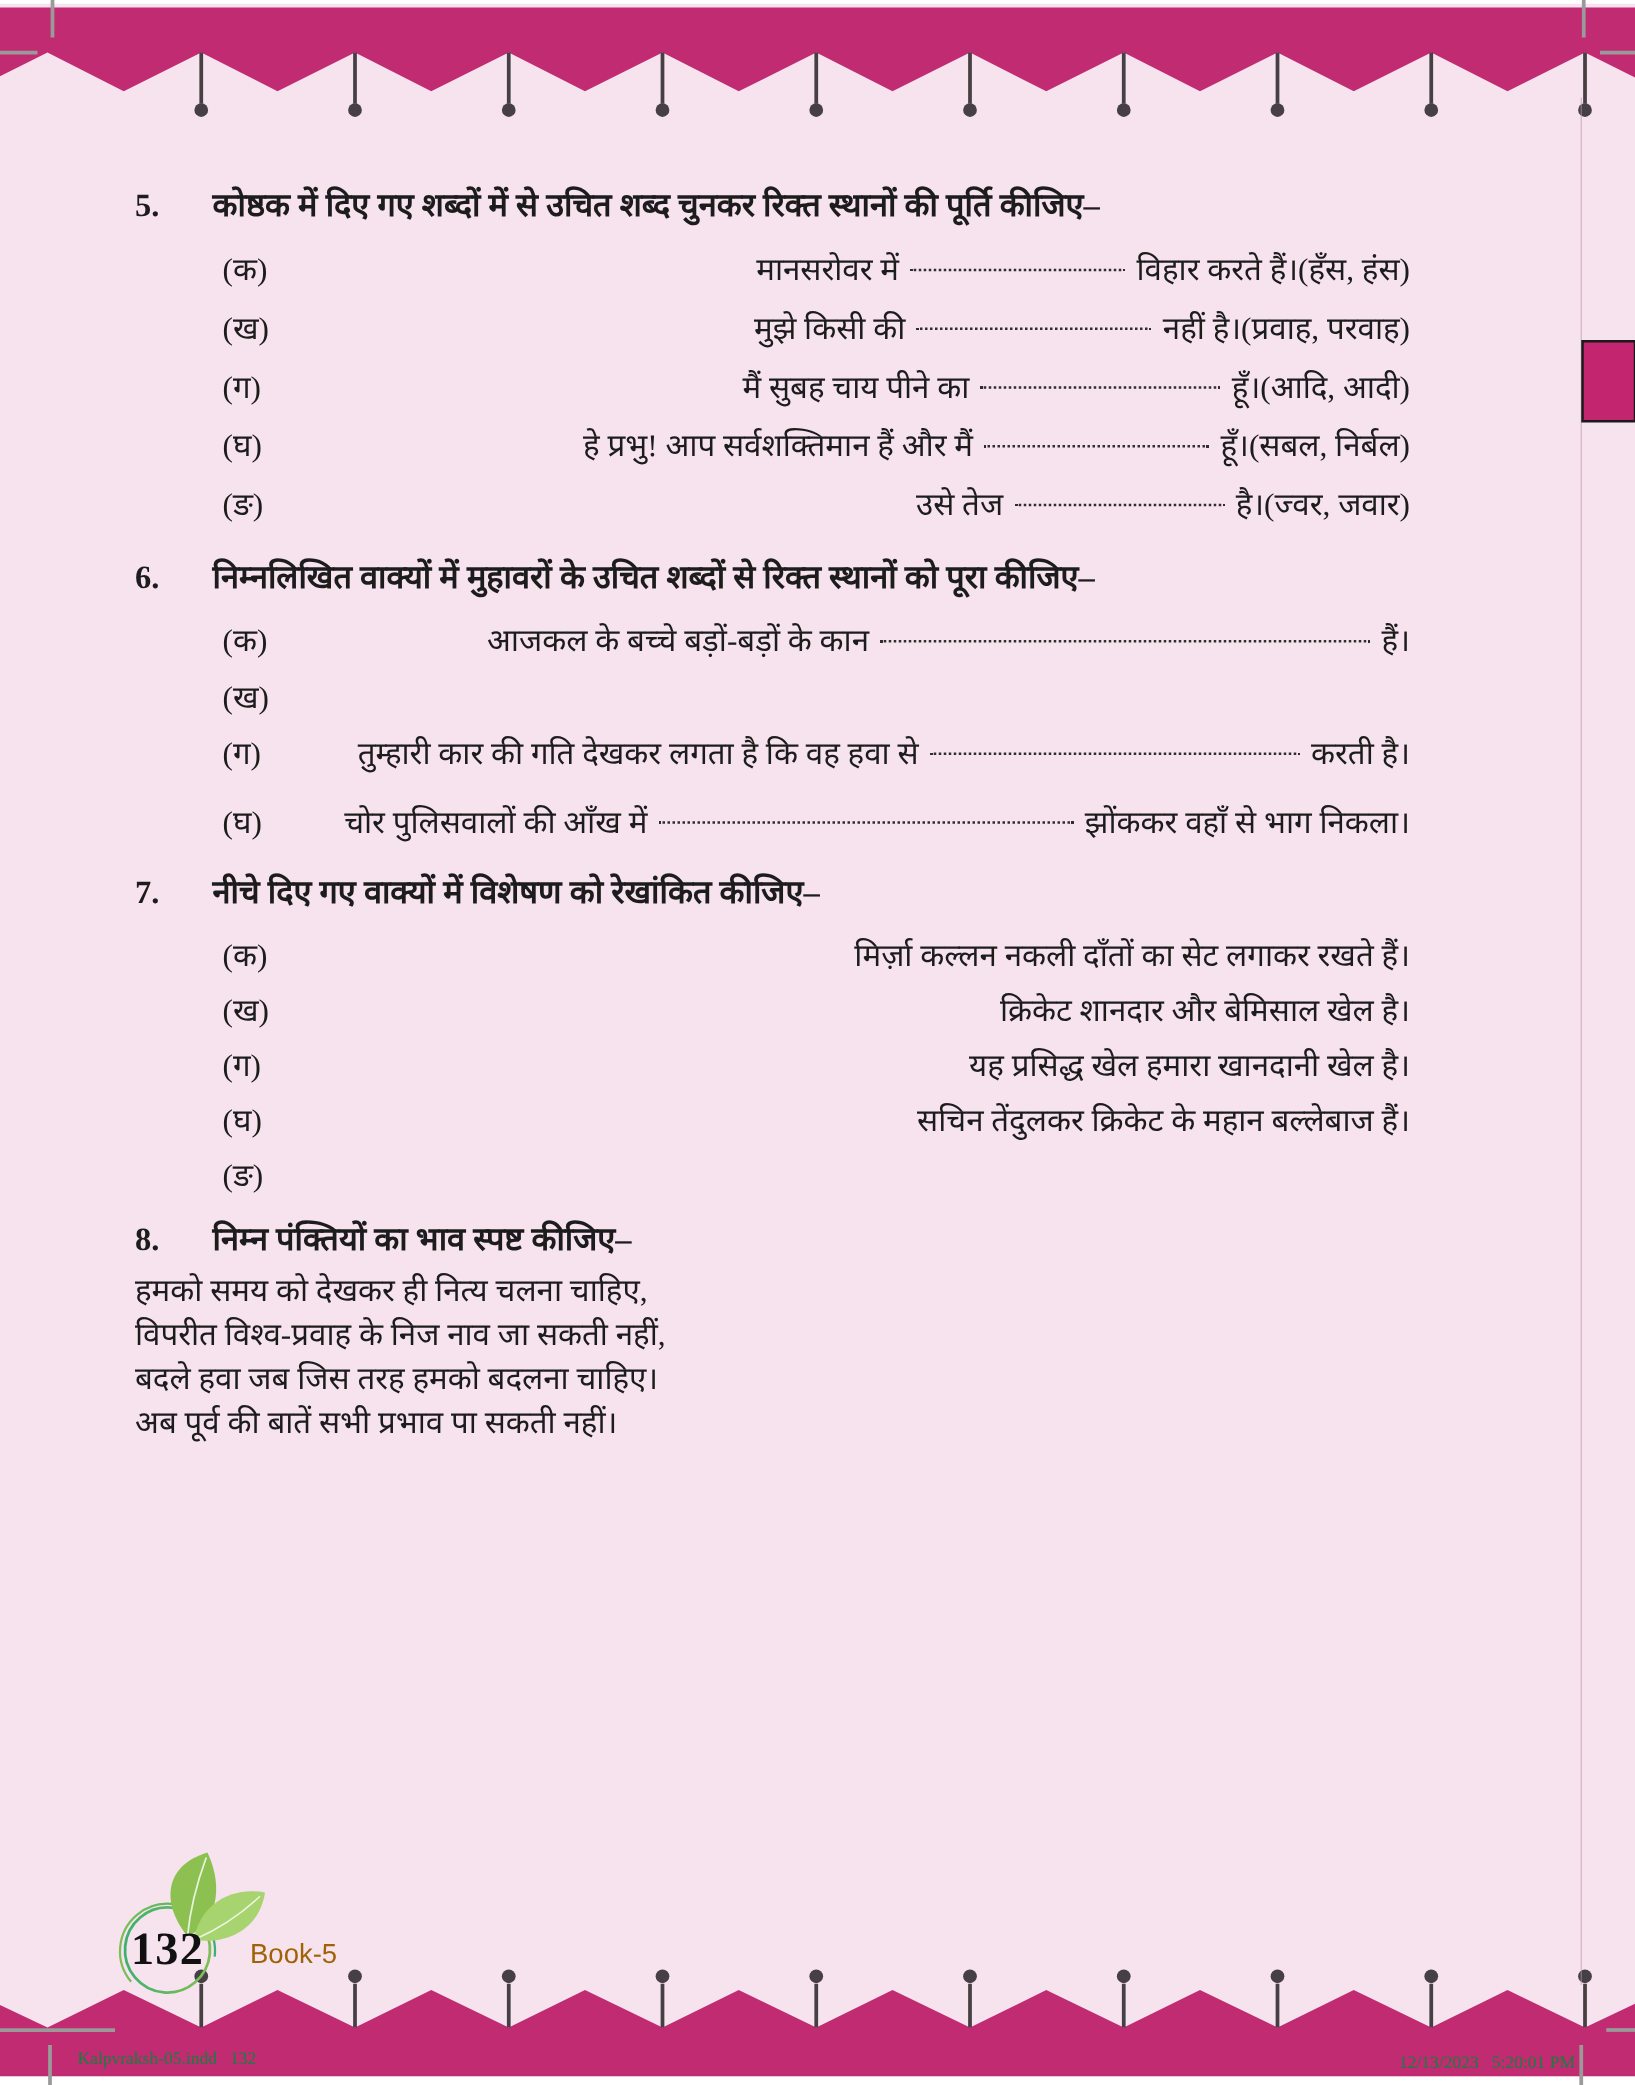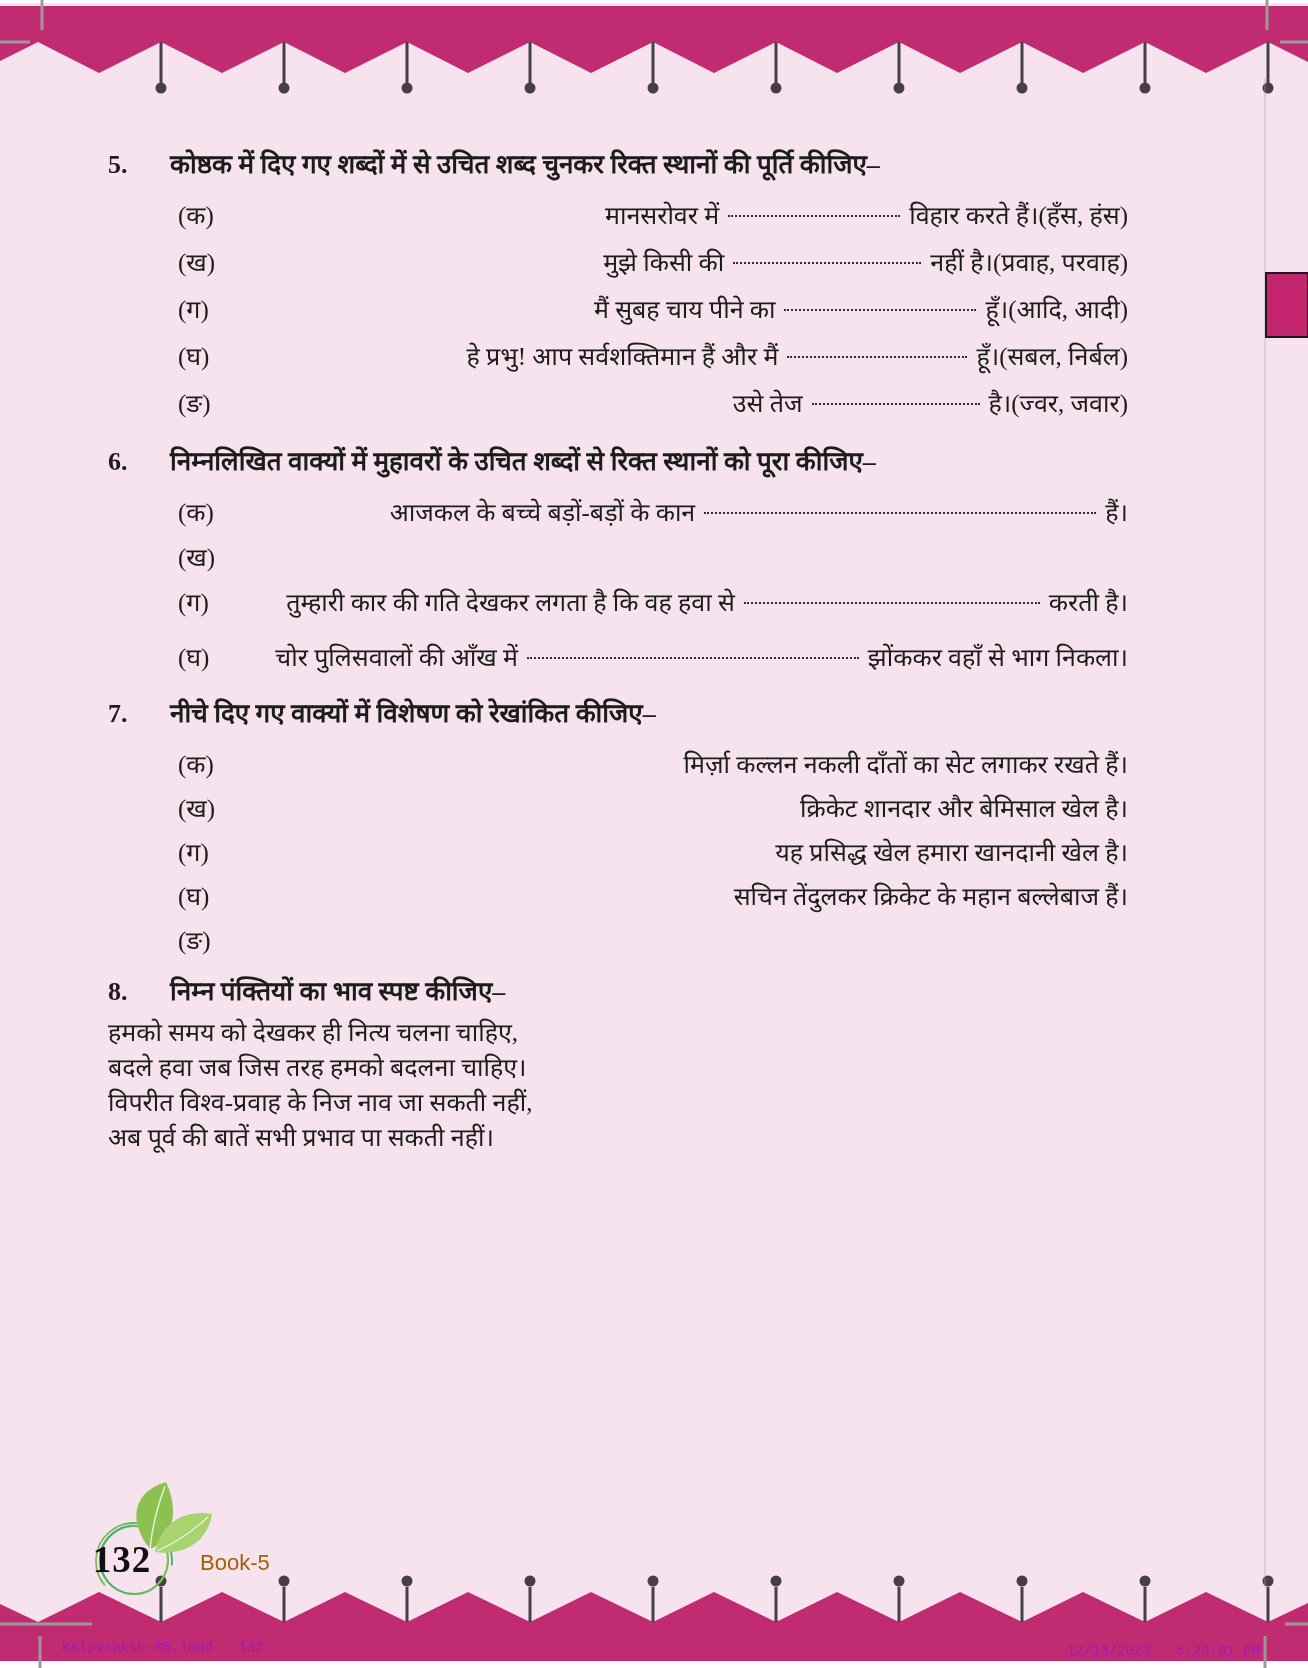--- a/index.html
+++ b/index.html
@@ -20,24 +20,24 @@
   .h45{height:45px}.h47{height:47px}
   .sp10{height:10px}.sp8{height:8px}.sp6{height:6px}
   .gap-top{margin-top:10px;}
   .poem-line{height:35px;font-size:25px;}
   .q8head{height:42px;}
   .q7row{height:44px;}
 
   
   #book-label{position:absolute;left:200px;top:1550px;font-family:"Liberation Sans",sans-serif;
               font-size:22px;color:#a16207;}
-  #page-num{position:absolute;left:88px;top:1538px;width:68px;text-align:center;
+  #page-num{position:absolute;left:100px;top:1538px;width:68px;text-align:center;
             font-size:37px;font-weight:bold;color:#111;letter-spacing:1px;}
-  .footer-txt{position:absolute;font-family:Liberation Mono, monospace;
-              font-size:14px;color:#a21caf;white-space:pre;}
+  .footer-txt{position:absolute;font-family:Liberation Serif, serif;
+              font-size:14px;color:#15803d;white-space:pre;}
   #footer-left{left:62px;top:1640px;}
   #footer-right{right:48px;top:1643px;}
 </style>
 </head>
 <body>
 
 <div id="page">
   <div id="pink-bg"></div>
 
   <svg id="deco" viewBox="0 0 1308 1668" xmlns="http://www.w3.org/2000/svg">
@@ -191,22 +191,22 @@
       <span class="ilabel">(ङ)</span>
     </div>
 
     <div class="sp6"></div>
 
     <div class="qhead-row q8head">
       <span class="qnum">8.</span>
       <span>निम्न पंक्तियों का भाव स्पष्ट कीजिए–</span>
     </div>
     <div class="poem-line">हमको समय को देखकर ही नित्य चलना चाहिए,</div>
+    <div class="poem-line">विपरीत विश्व-प्रवाह के निज नाव जा सकती नहीं,</div>
     <div class="poem-line">बदले हवा जब जिस तरह हमको बदलना चाहिए।</div>
-    <div class="poem-line">विपरीत विश्व-प्रवाह के निज नाव जा सकती नहीं,</div>
     <div class="poem-line">अब पूर्व की बातें सभी प्रभाव पा सकती नहीं।</div>
   </div>
 
   <div id="page-num">132</div>
   <div id="book-label">Book-5</div>
   <div id="footer-left" class="footer-txt">Kalpvraksh-05.indd   132</div>
   <div id="footer-right" class="footer-txt">12/13/2023   5:20:01 PM</div>
 </div>
 
 </body></html>

